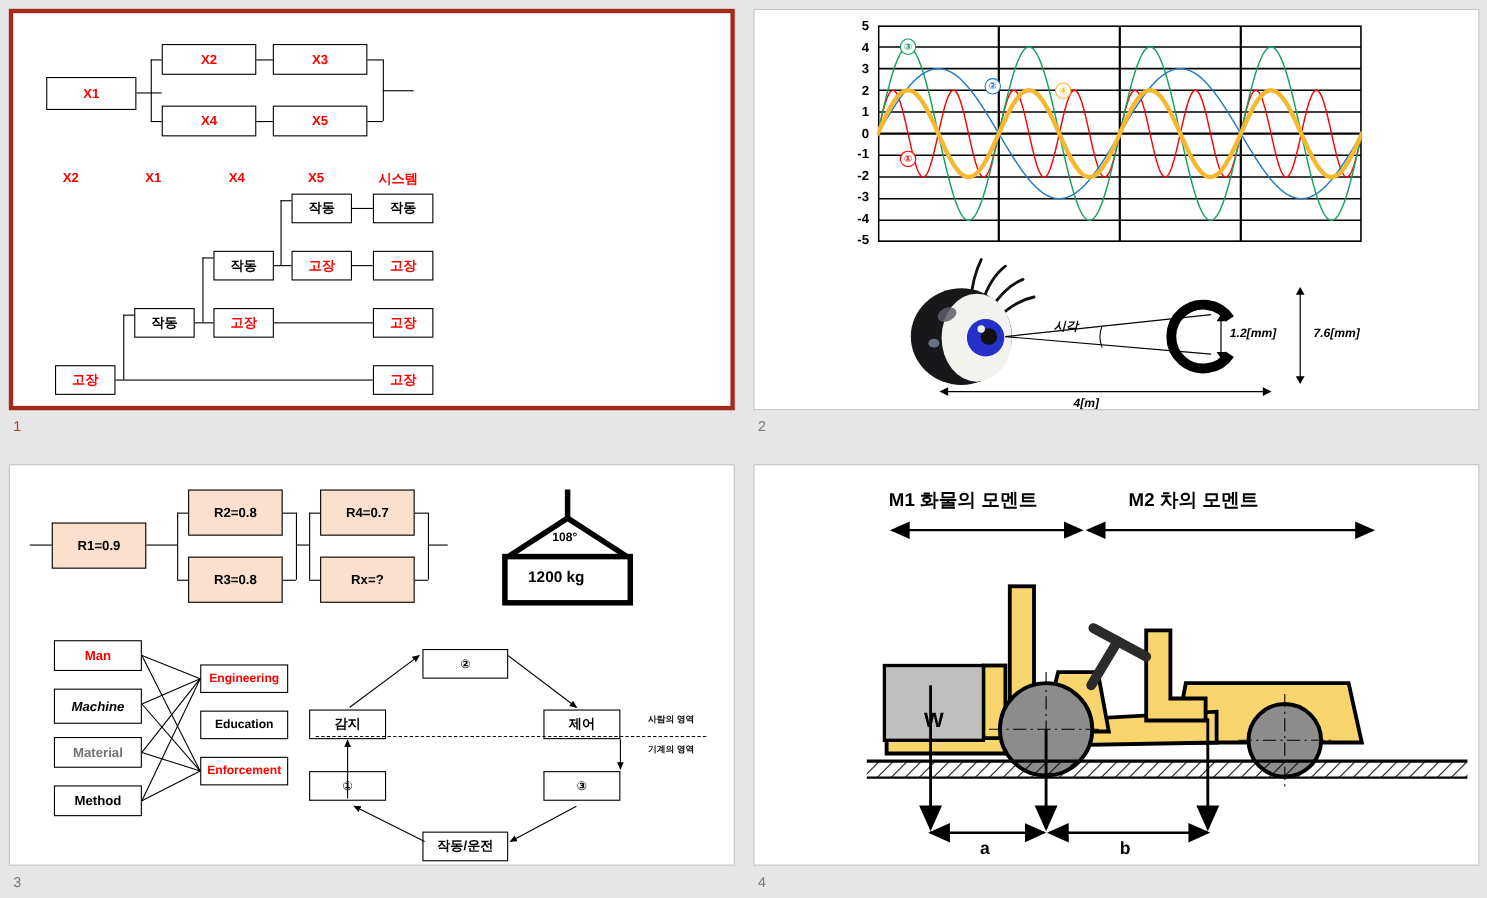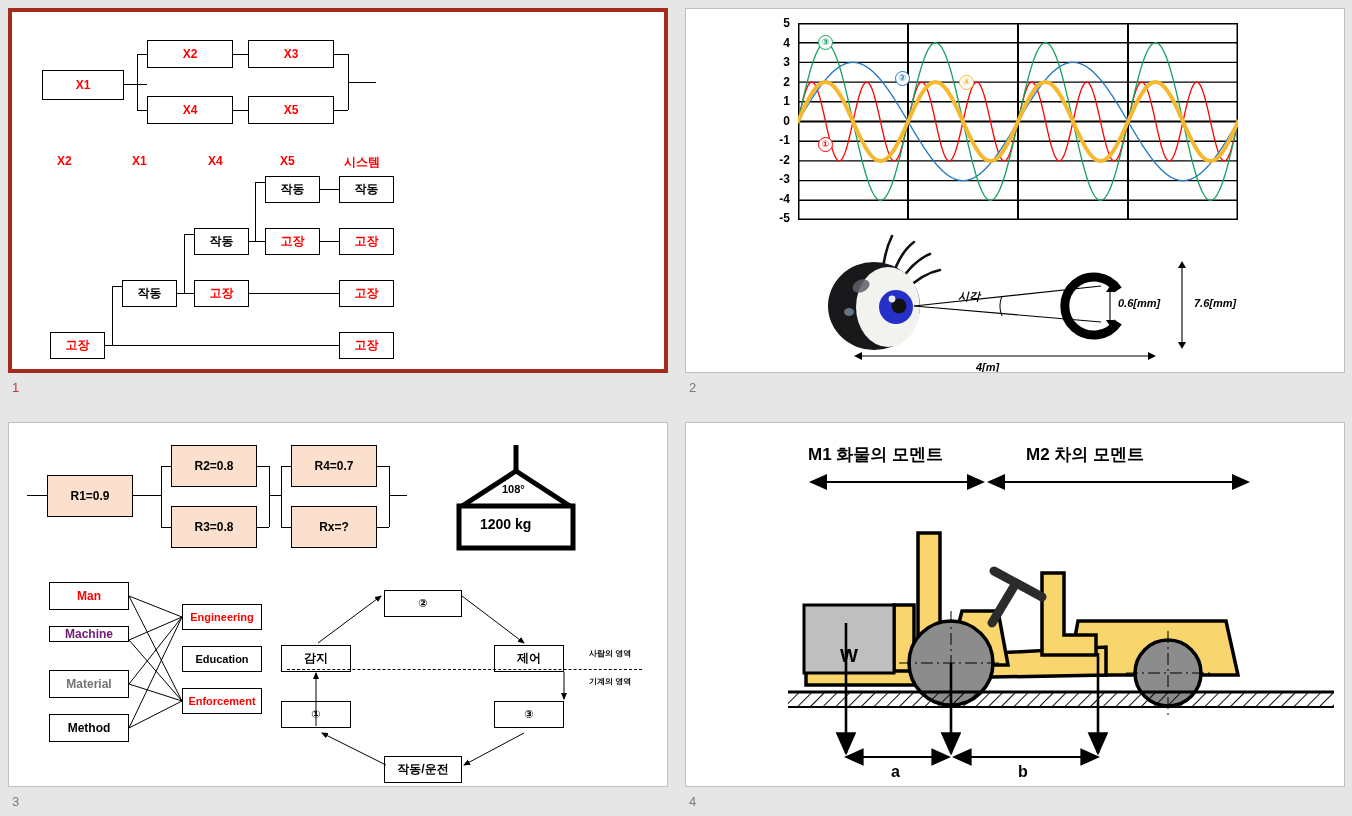--- a/index.html
+++ b/index.html
@@ -261,21 +261,21 @@
 
         <line x1="386" y1="30" x2="386" y2="112" stroke="#000" stroke-width="1.1"></line>
         <path d="M382 34 L386 27 L390 34 Z" fill="#000"></path>
         <path d="M382 108 L386 115 L390 108 Z" fill="#000"></path>
 
         <line x1="62" y1="122" x2="356" y2="122" stroke="#000" stroke-width="1.2"></line>
         <path d="M66 118 L58 122 L66 126 Z" fill="#000"></path>
         <path d="M352 118 L360 122 L352 126 Z" fill="#000"></path>
       </svg>
       <div class="dimtxt" style="left:272px;top:280px;">시각</div>
-      <div class="dimtxt" style="left:432px;top:288px;">0.6[mm]</div>
+      <div class="dimtxt" style="left:432px;top:288px;">1.2[mm]</div>
       <div class="dimtxt" style="left:508px;top:288px;">7.6[mm]</div>
       <div class="dimtxt" style="left:290px;top:352px;">4[m]</div>
     </div>
     <div class="slide-num" style="left:4px;top:372px;">2</div>
   </div>
 
   <div class="slide-cell" style="left:8px;top:422px;width:660px;height:365px;">
     <div class="slide" id="s3" style="width:660px;height:365px;">
 
       <div class="rbox" style="left:38px;top:52px;width:86px;height:42px;">
@@ -315,21 +315,21 @@
         <line x1="77" y1="2" x2="77" y2="28" stroke="#000" stroke-width="5"></line>
         <path d="M77 28 L20 65 M77 28 L134 65" stroke="#000" stroke-width="5" fill="none"></path>
         <rect x="20" y="63" width="114" height="42" fill="#fff" stroke="#000" stroke-width="5"></rect>
       </svg>
       <div style="position:absolute;left:493px;top:60px;font-size:11px;font-weight:bold;color:#000;">108°</div>
       <div style="position:absolute;left:471px;top:93px;font-size:14px;font-weight:bold;color:#000;">1200 kg</div>
 
       <div class="box mbox" style="left:40px;top:159px;width:80px;height:28px;color:#ff0000;">
           <span>Man</span>
         </div>
-      <div class="box mbox" style="left:40px;top:203px;width:80px;height:16px;color:#701a75;">
+      <div class="box mbox" style="left:40px;top:203px;width:80px;height:32px;color:#000000;font-style:italic;">
           <span>Machine</span>
         </div>
       <div class="box mbox" style="left:40px;top:247px;width:80px;height:28px;color:#737373;">
           <span>Material</span>
         </div>
       <div class="box mbox" style="left:40px;top:291px;width:80px;height:28px;color:#000;">
           <span>Method</span>
         </div>
 
       <div class="box mbox" style="left:173px;top:181px;width:80px;height:26px;color:#ff0000;font-size:11px;">

